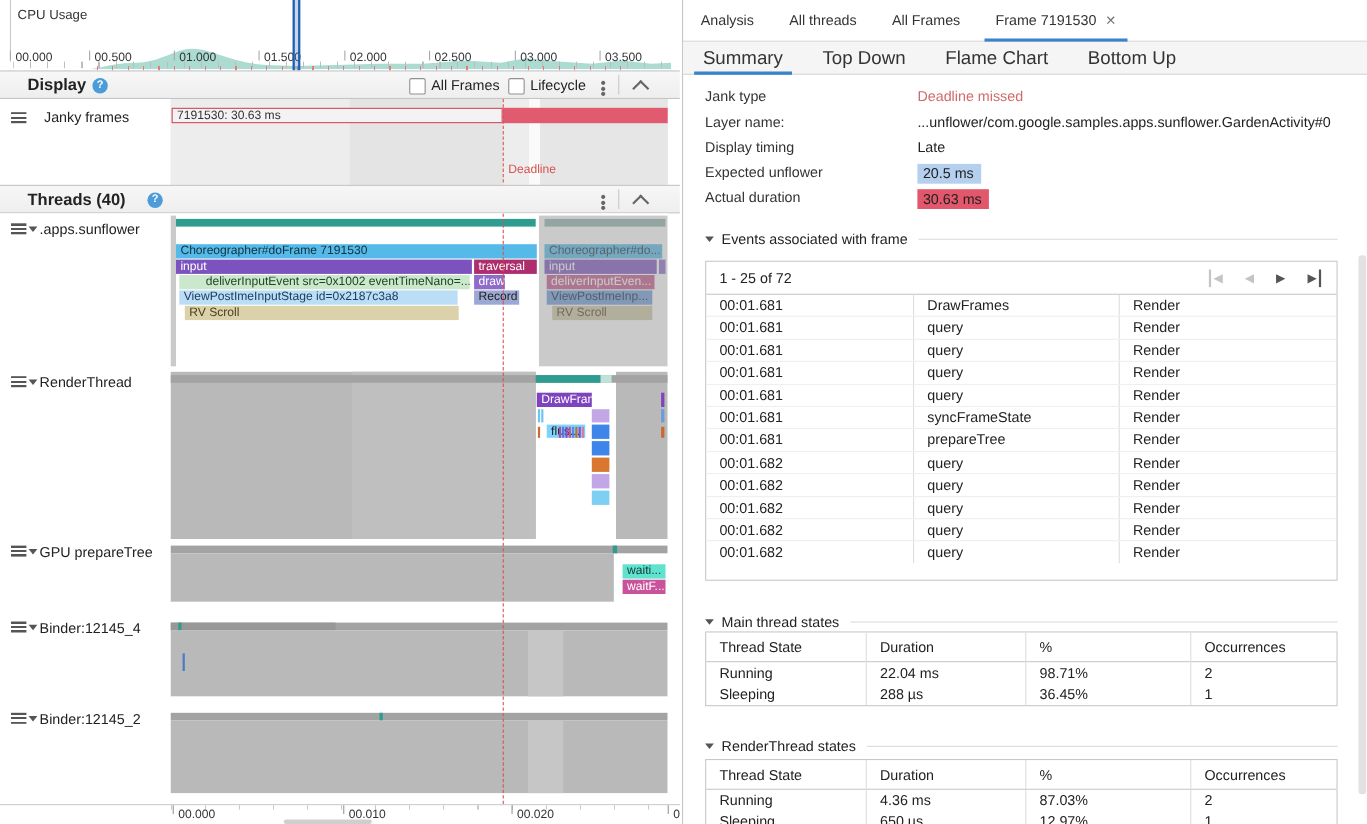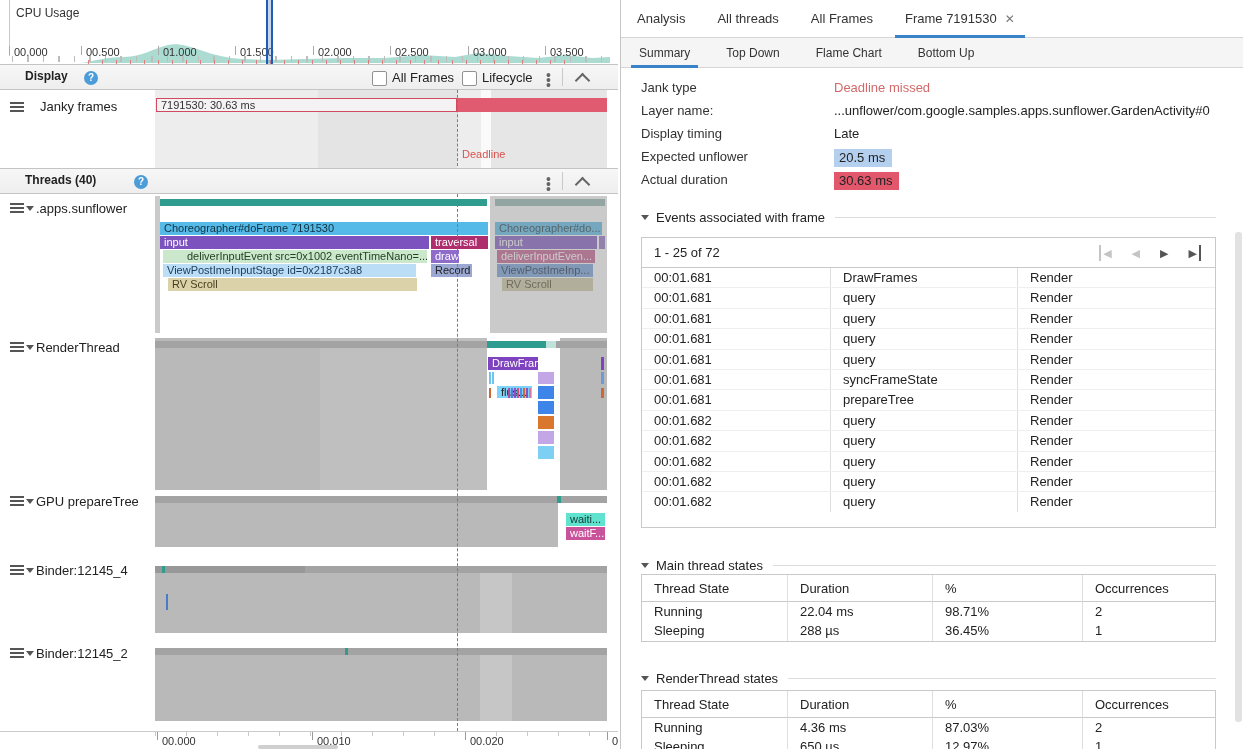--- a/index.html
+++ b/index.html
@@ -3,21 +3,21 @@
 <meta charset="utf-8">
 <style>
   html,body{margin:0;padding:0;background:#e8e8e8;}
   #app{position:relative;width:1243px;height:749px;background:#fff;overflow:hidden;
        font-family:"Liberation Sans",sans-serif;color:#222;}
   .abs{position:absolute;}
   
   .sec-header{position:absolute;left:0;width:618px;height:26px;
     background:linear-gradient(#f7f7f7,#eeeeee);
     border-top:1px solid #c4c4c4;border-bottom:1px solid #c4c4c4;box-sizing:border-box;}
-  .sec-title{position:absolute;left:25px;top:4px;font-size:12px;font-weight:700;color:#222;}
+  .sec-title{position:absolute;left:25px;top:4px;font-size:15px;font-weight:700;color:#222;}
   .help-icon{position:absolute;top:6px;width:14px;height:14px;border-radius:50%;
     background:#4b9cd9;color:#fff;font-size:10px;font-weight:700;text-align:center;line-height:14px;}
   .kebab{position:absolute;width:4px;height:16px;color:#666;font-size:14px;line-height:5px;letter-spacing:0;}
   .kebab:before{content:"\2022\A\2022\A\2022";white-space:pre;}
   .vdiv{position:absolute;width:1px;height:18px;background:#c9c9c9;}
   .chev{position:absolute;width:9px;height:9px;border-left:2px solid #666;border-top:2px solid #666;transform:rotate(45deg);}
   .hamburger{position:absolute;width:14px;height:10px;
     background:linear-gradient(#555 0 2px,transparent 2px 4px,#555 4px 6px,transparent 6px 8px,#555 8px 10px);}
   .caret{position:absolute;width:0;height:0;border-left:4px solid transparent;border-right:4px solid transparent;border-top:5px solid #555;}
   .row-label{position:absolute;font-size:13px;color:#222;white-space:nowrap;}
@@ -28,21 +28,21 @@
   .cpu-tick{position:absolute;top:46px;font-size:11px;color:#333;}
   .cpu-tick:before{content:"";position:absolute;left:-5px;top:0px;width:1px;height:9px;background:#a9a9a9;}
   .ax-tick{position:absolute;top:735px;font-size:11px;color:#333;}
   .ax-tick:before{content:"";position:absolute;left:-5px;top:-3px;width:1px;height:8px;background:#9a9a9a;}
   
   .rp{position:absolute;left:620px;top:0;width:623px;height:749px;background:#fff;border-left:1px solid #c6c6c6;box-sizing:border-box;}
   .tabs{position:absolute;left:0;top:0;width:623px;height:38px;border-bottom:1px solid #d5d5d5;display:flex;align-items:center;box-sizing:border-box;}
   .tab{position:relative;height:38px;line-height:38px;padding:0 16px;font-size:13px;color:#333;cursor:default;white-space:nowrap;}
   .tab.active:after{content:"";position:absolute;left:6px;right:6px;bottom:0;height:3px;background:#3a83c9;}
   .subtabs{position:absolute;left:0;top:38px;width:623px;height:30px;background:#f5f5f5;border-bottom:1px solid #d5d5d5;display:flex;align-items:center;box-sizing:border-box;}
-  .subtab{position:relative;height:30px;line-height:30px;padding:0 18px;font-size:12px;color:#333;white-space:nowrap;}
+  .subtab{position:relative;height:30px;line-height:30px;padding:0 18px;font-size:17px;color:#333;white-space:nowrap;}
   .subtab.active:after{content:"";position:absolute;left:10px;right:10px;bottom:0;height:3px;background:#3a83c9;}
   .close-x{color:#777;font-size:12px;margin-left:8px;}
   .srow{position:absolute;left:20px;width:580px;height:23px;font-size:13px;}
   .slabel{position:absolute;left:0;top:0;color:#333;}
   .svalue{position:absolute;left:193px;top:0;color:#222;white-space:nowrap;}
   .val-jank{color:#d16a6a;}
   .val-expected{background:#b5cfef;padding:1px 7px 2px 5px;}
   .val-actual{background:#e2576b;padding:1px 7px 2px 5px;}
   .ssec{position:absolute;left:20px;width:575px;height:16px;display:flex;align-items:center;font-size:13px;color:#222;}
   .ssec .tri{width:0;height:0;border-left:4px solid transparent;border-right:4px solid transparent;border-top:5px solid #555;margin-right:7px;}

